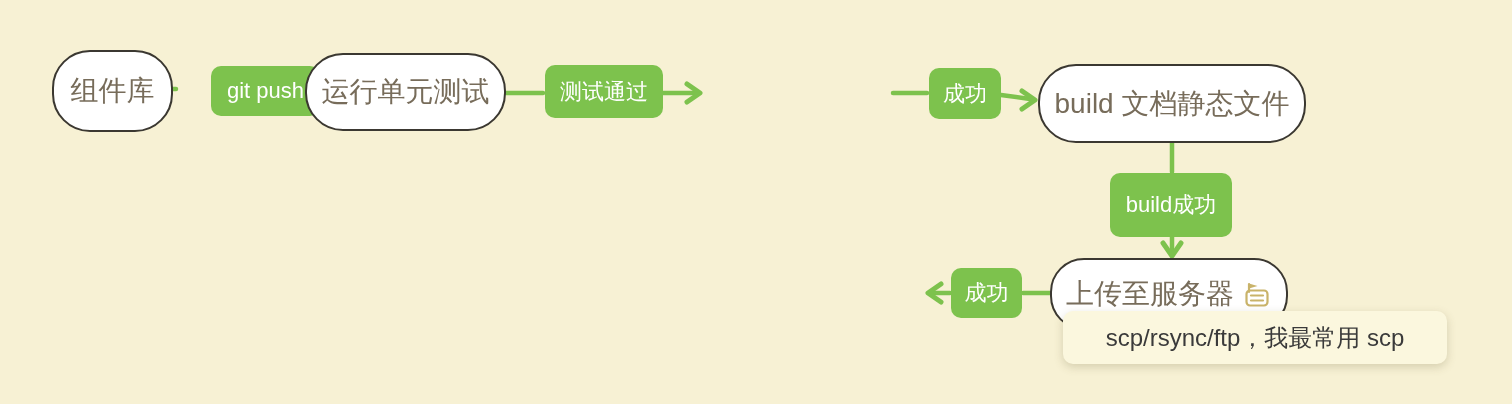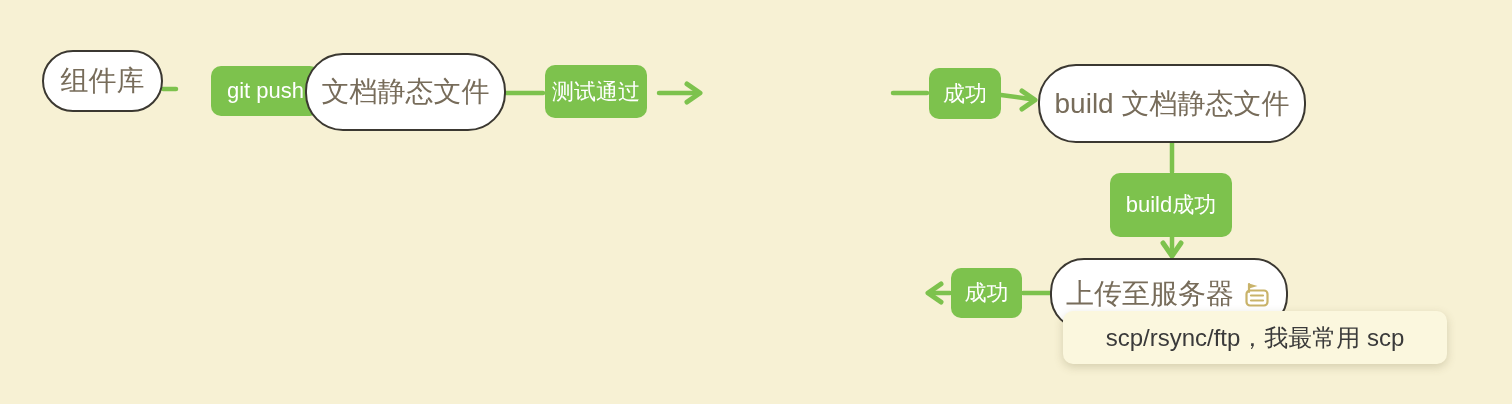--- a/index.html
+++ b/index.html
@@ -45,29 +45,29 @@
     position:absolute;z-index:2;
     background:var(--accent);
     border-radius:10px;
     display:flex;align-items:center;justify-content:center;
     color:var(--badge-text);
     font-size:22px;
     white-space:nowrap;
     cursor:pointer;
   }
   
-  .n1{left:42px;top:50px;width:121px;height:62px;}
+  .n1{left:52px;top:50px;width:121px;height:82px;}
   .n2{left:305px;top:53px;width:201px;height:78px;}
   .n3{left:702px;top:54px;width:191px;height:78px;}
   .n4{left:1038px;top:64px;width:268px;height:79px;}
   .n5{left:1050px;top:258px;width:238px;height:72px;border-radius:34px;}
   .n6{left:671px;top:253px;width:246px;height:75px;}
   
   .b1{left:177px;top:66px;width:109px;height:50px;margin-left:34px;}
-  .b2{left:545px;top:65px;width:102px;height:53px;}
+  .b2{left:545px;top:65px;width:118px;height:53px;}
   .b3{left:929px;top:68px;width:72px;height:51px;}
   .b4{left:1110px;top:173px;width:122px;height:64px;}
   .b5{left:951px;top:268px;width:71px;height:50px;}
   .note-icon-svg{flex:0 0 auto;margin-top:2px;}
   .tooltip{
     position:absolute;z-index:3;
     left:1063px;top:311px;width:384px;height:53px;
     background:var(--tooltip-bg);
     border-radius:10px;
     box-shadow:0 3px 10px rgba(90,80,40,0.22);
@@ -110,21 +110,21 @@
 
   <div class="node n1">
     <span>组件库</span>
   </div>
 
   <div class="badge b1">
     <span>git push</span>
   </div>
 
   <div class="node n2">
-    <span>文档静态文件</span>
+    <span>运行单元测试</span>
   </div>
 
   <div class="badge b2">
     <span>测试通过</span>
   </div>
 
 
   <div class="badge b3">
     <span>成功</span>
   </div>

